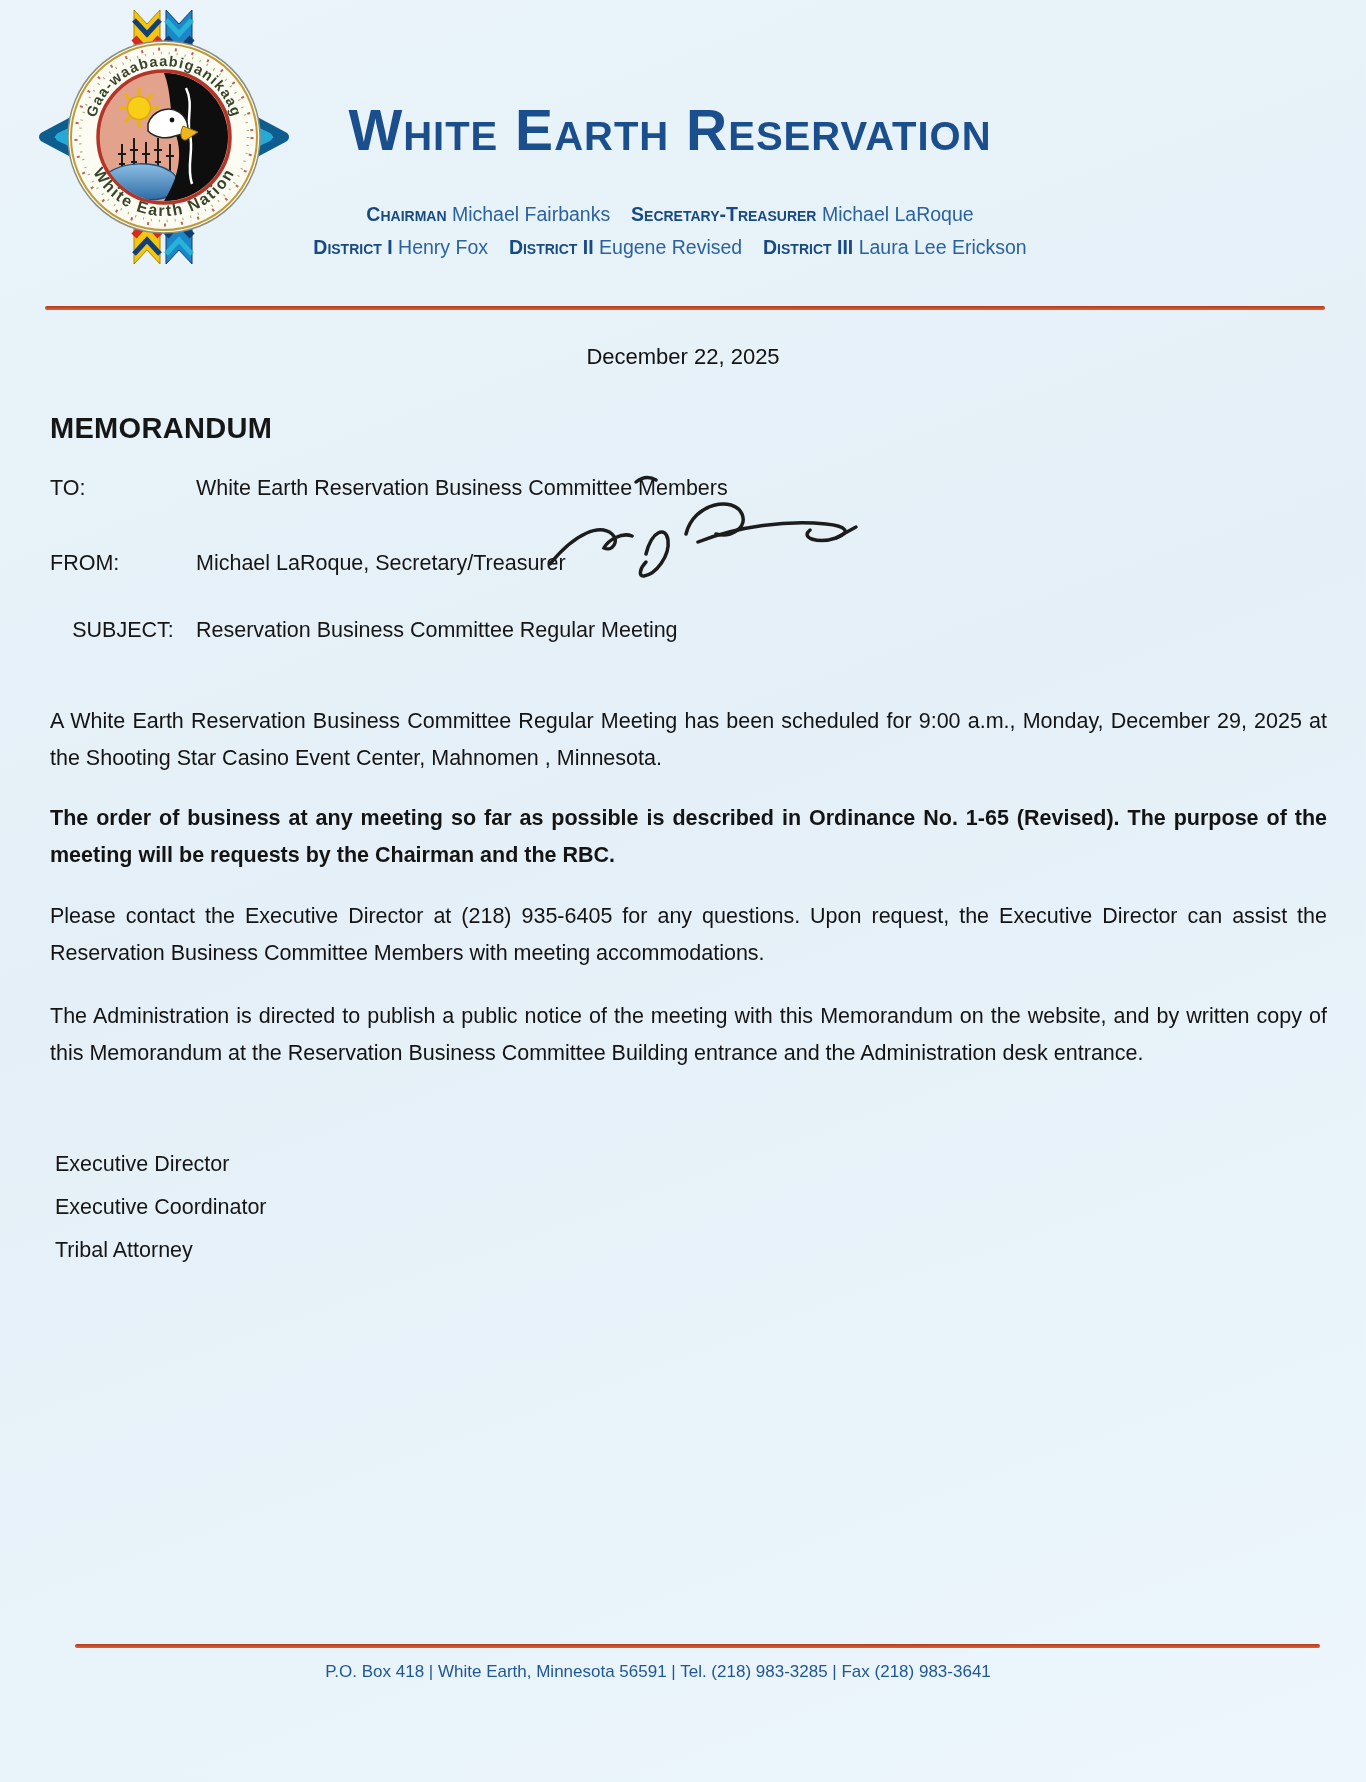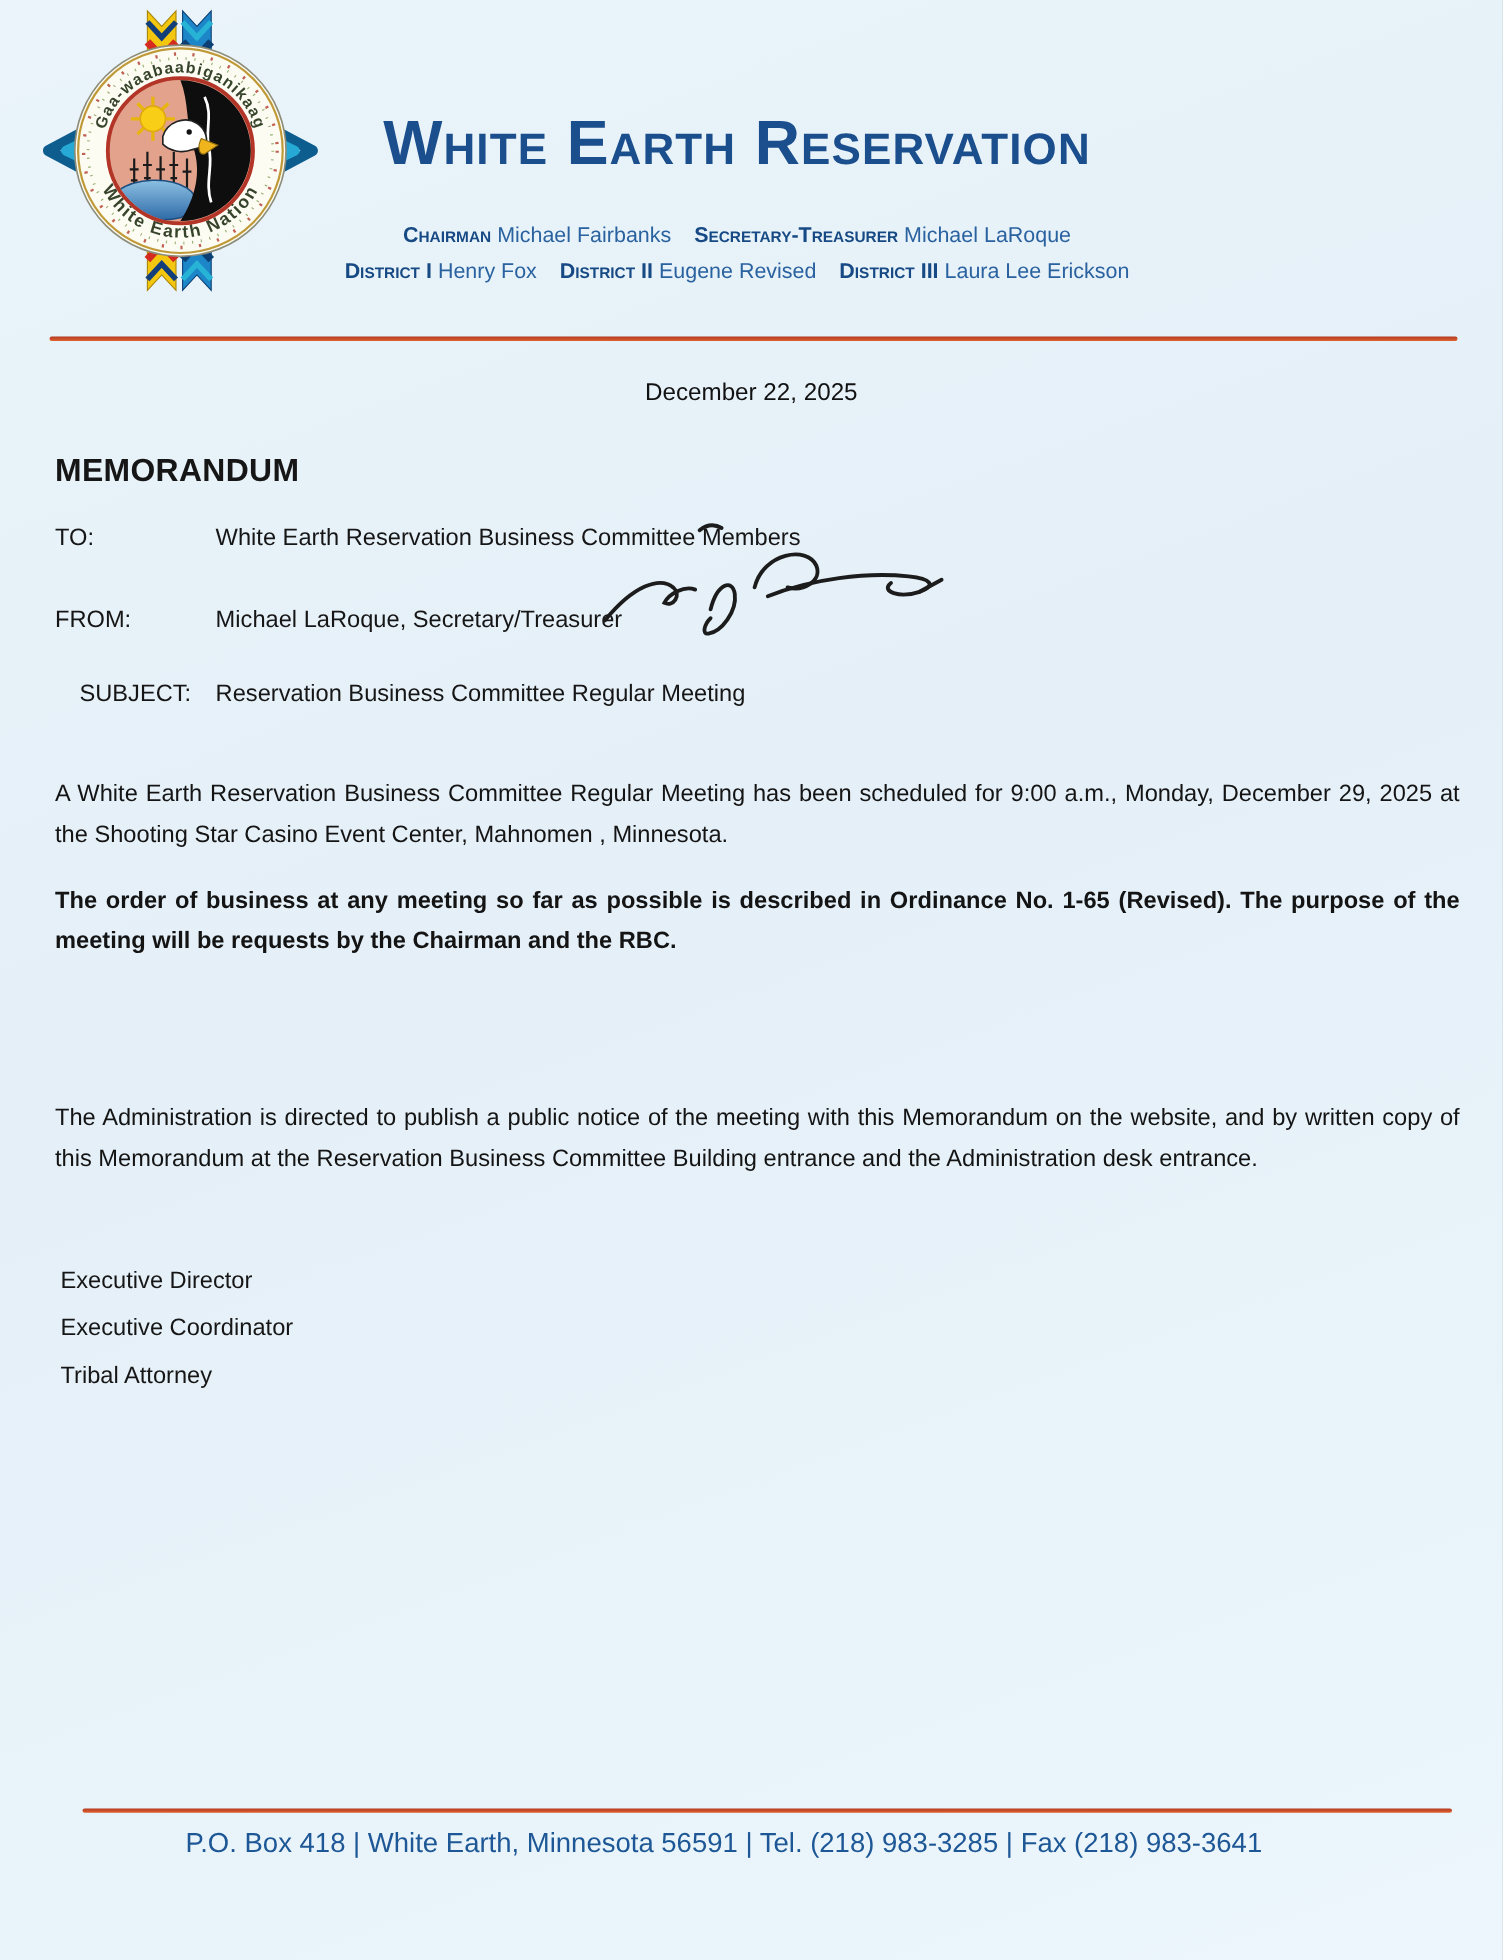--- a/index.html
+++ b/index.html
@@ -53,21 +53,21 @@
   .p2 { top: 800px; font-weight: bold; }
   .p3 { top: 898px; }
   .p4 { top: 998px; }
 
   .cc-block { position: absolute; left: 55px; top: 1143px; display: flex; font-size: 21.5px; }
   .cc-label { width: 81px; line-height: 43px; }
   .cc-list div { line-height: 43px; }
 
   .footer-text {
     position: absolute; left: 40px; width: 1236px; top: 1662px;
-    text-align: center; font-size: 25px; color: #1d5795;
+    text-align: center; font-size: 17px; color: #1d5795;
   }
 </style>
 </head>
 <body>
 
 <div class="page">
 
   <div class="logo">
     <svg viewBox="0 0 256 266" width="256" height="266">
       <defs>
@@ -219,20 +219,21 @@
       <path d="M288,70 L308,59"></path>
     </g>
   </svg>
 
   <div class="meta-row row-subject">
     <span class="meta-label">SUBJECT:</span><span>Reservation Business Committee Regular Meeting</span>
   </div>
 
   <p class="para p1">A White Earth Reservation Business Committee Regular Meeting has been scheduled for 9:00 a.m., Monday, December 29, 2025 at the Shooting Star Casino Event Center, Mahnomen , Minnesota.</p>
   <p class="para p2">The order of business at any meeting so far as possible is described in Ordinance No. 1-65 (Revised). The purpose of the meeting will be requests by the Chairman and the RBC.</p>
+  <p class="para p3">Please contact the Executive Director at (218) 935-6405 for any questions. Upon request, the Executive Director can assist the Reservation Business Committee Members with meeting accommodations.</p>
   <p class="para p4">The Administration is directed to publish a public notice of the meeting with this Memorandum on the website, and by written copy of this Memorandum at the Reservation Business Committee Building entrance and the Administration desk entrance.</p>
 
   <div class="cc-block">
     <div class="cc-list">
       <div>Executive Director</div>
       <div>Executive Coordinator</div>
       <div>Tribal Attorney</div>
     </div>
   </div>
 

